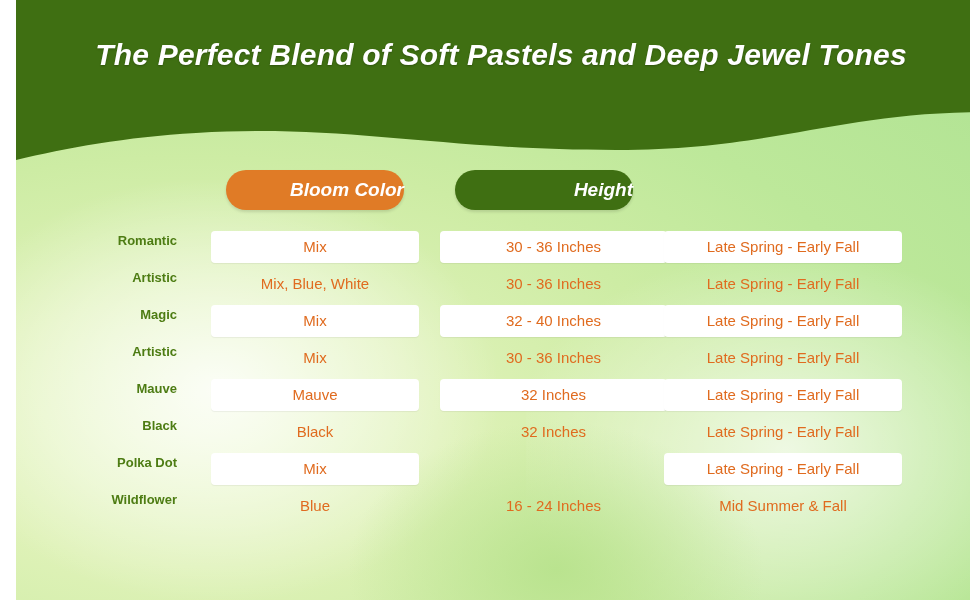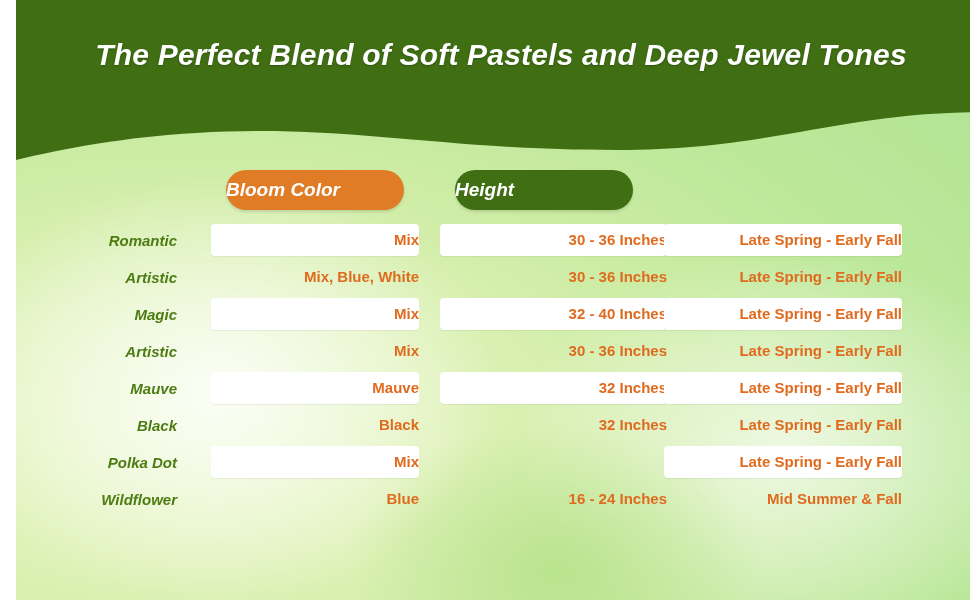--- a/index.html
+++ b/index.html
@@ -92,21 +92,21 @@
   .pill {
     position: absolute;
     top: 0;
     height: 40px;
     line-height: 40px;
     border-radius: 20px;
     color: #ffffff;
     font-size: 19px;
     font-weight: bold;
     font-style: italic;
-    text-align: left;
+    text-align: right;
     box-shadow: 0 2px 3px rgba(0,0,0,0.12);
   }
   .pill-1 { left: 210px; width: 178px; background: #e07b26; }
   .pill-2 { left: 439px; width: 178px; background: #3f6f12; }
   .pill-3 { left: 669px; width: 196px; background: #e07b26; }
 
   .row {
     position: relative;
     height: 37px;
   }
@@ -114,33 +114,32 @@
     position: absolute;
     left: 0;
     top: 0;
     width: 175px;
     height: 37px;
     line-height: 37px;
     text-align: right;
     padding-right: 14px;
     box-sizing: border-box;
     color: #4d7c13;
-    font-size: 15px;
+    font-size: 13px;
     font-weight: bold;
-    font-style: italic;
   }
   .cell {
     position: absolute;
-    top: 2px;
+    top: 9px;
     height: 32px;
     line-height: 32px;
-    text-align: right;
+    text-align: center;
     color: #e06b1f;
     font-size: 15px;
-    font-weight: bold;
+    font-weight: normal;
     border-radius: 4px;
   }
   .cell.c1 { left: 195px; width: 208px; }
   .cell.c2 { left: 424px; width: 227px; }
   .cell.c3 { left: 648px; width: 238px; }
   .cell.banded {
     background: #ffffff;
     box-shadow: 0 1px 1px rgba(0,0,0,0.06);
   }
 </style>

